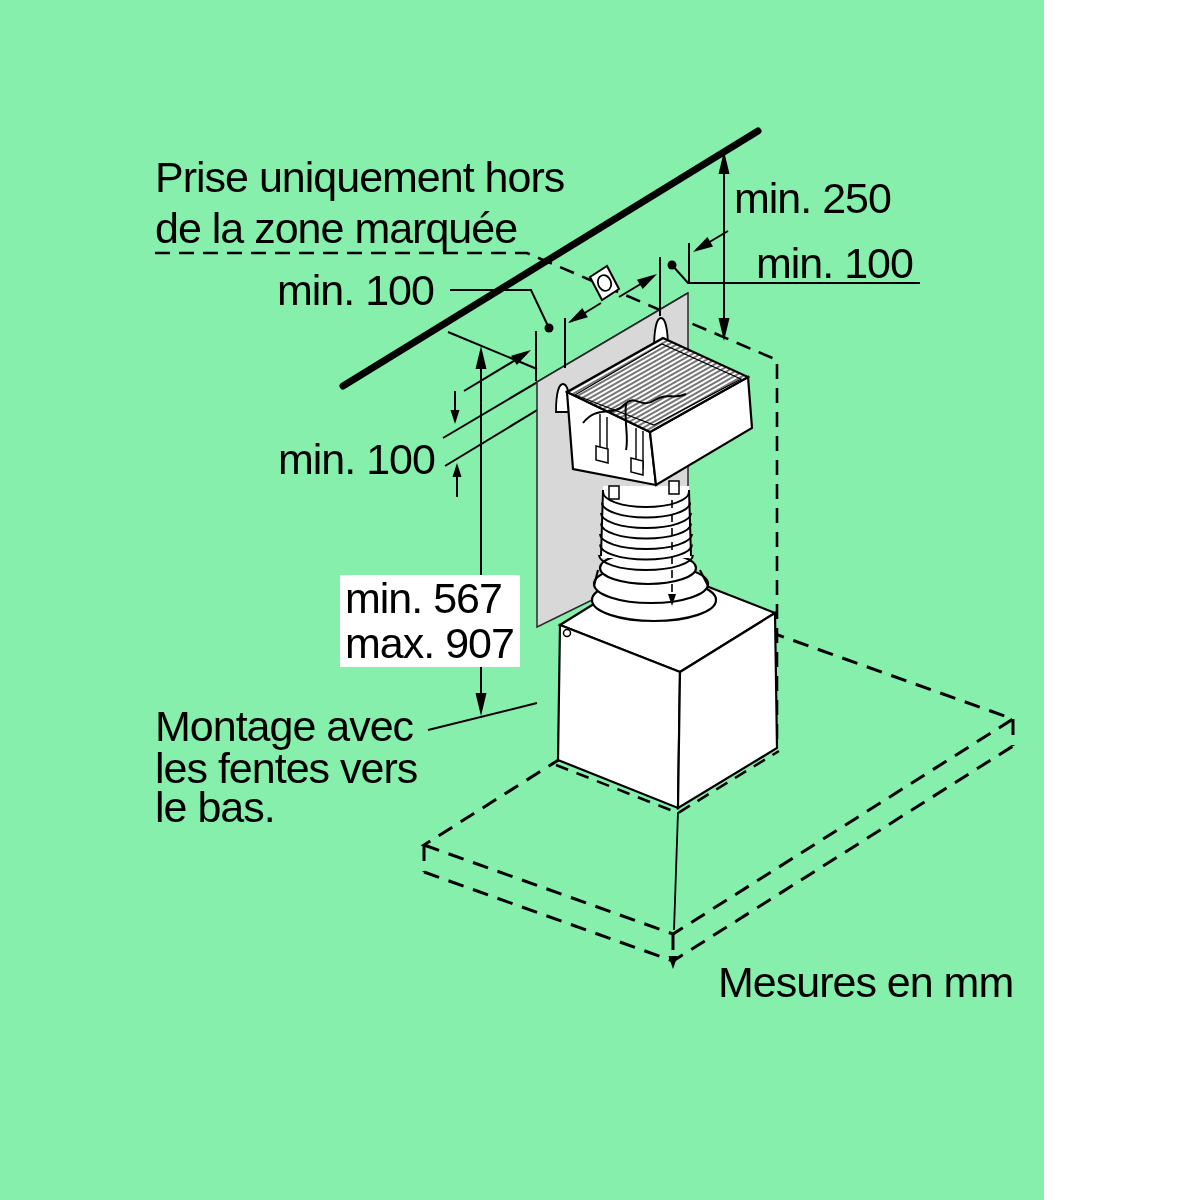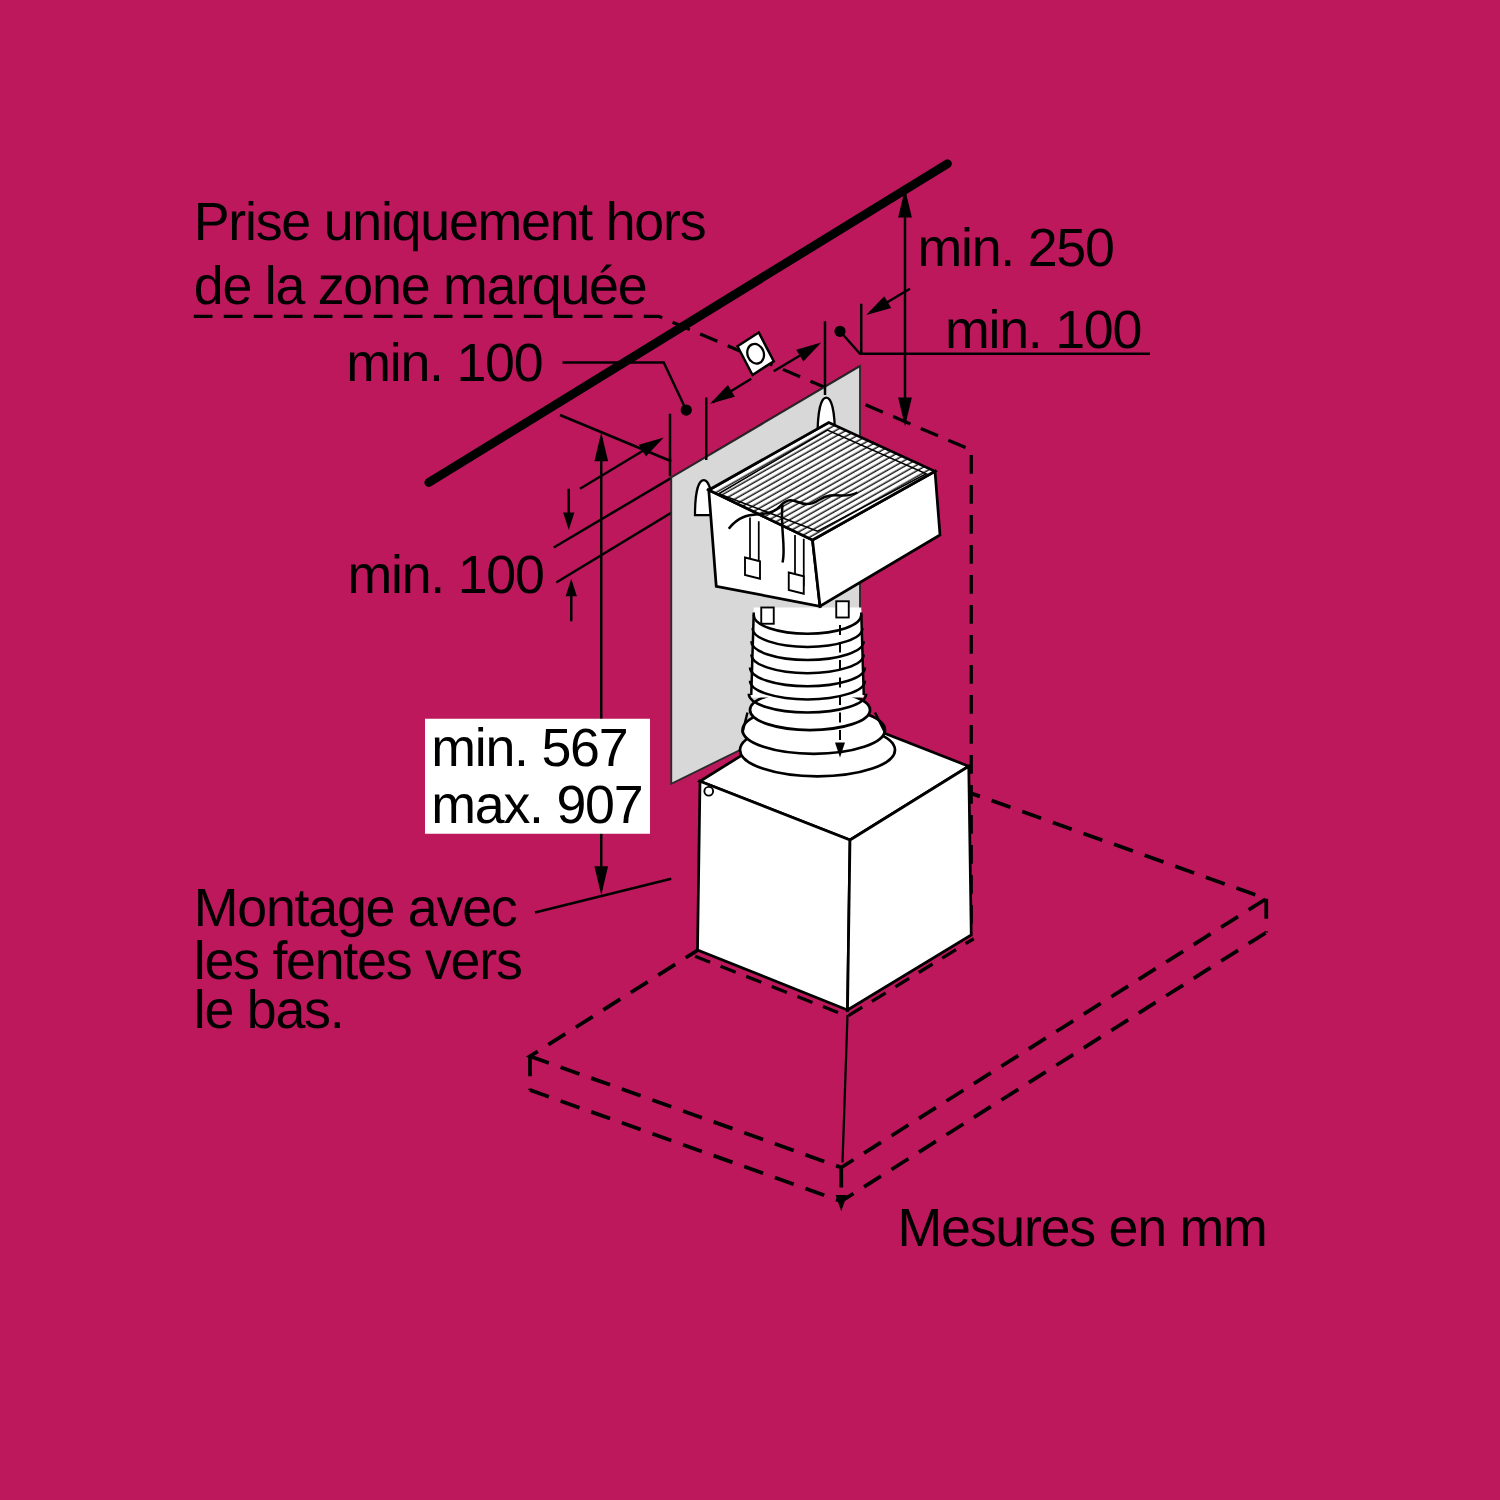--- a/index.html
+++ b/index.html
@@ -1,16 +1,16 @@
 <!DOCTYPE html>
 <html><head>
 <meta charset="utf-8">
 <style>
   html,body{margin:0;padding:0;background:#fff;}
-  .stage{width:1200px;height:1200px;position:relative;background:#be185d;overflow:hidden;}
+  .stage{width:1044px;height:1200px;position:relative;background:#86efac;overflow:hidden;}
   svg{display:block;}
   text{
     font-family:"Liberation Sans", sans-serif;
     font-size:43px;
     letter-spacing:-1px;
     fill:#000;
   }
   .ink{stroke:#000;fill:none;}
   .w2{stroke-width:2;}
   .solidfill{fill:#000;stroke:none;}

